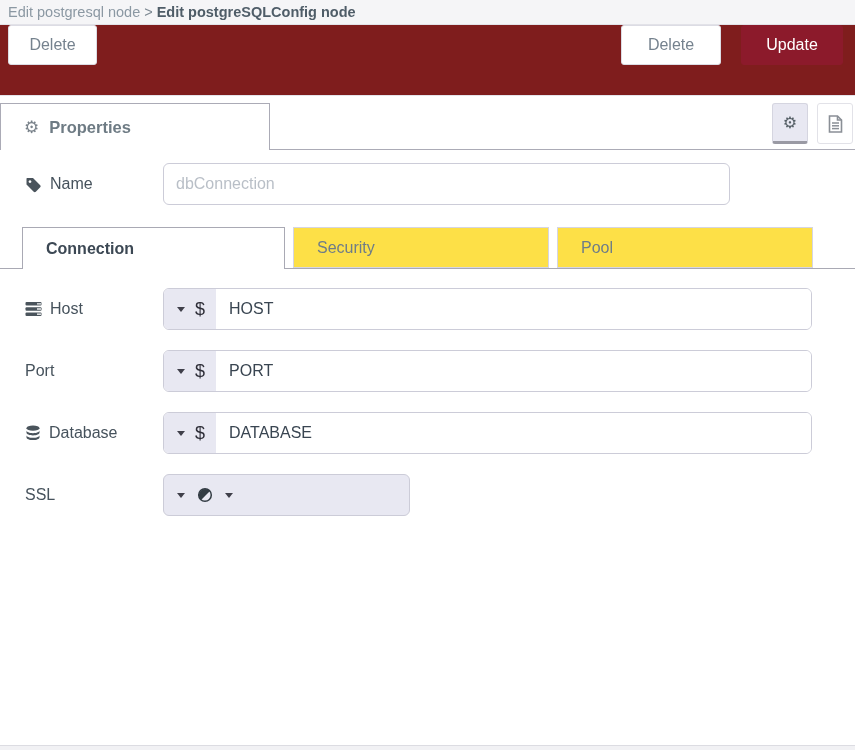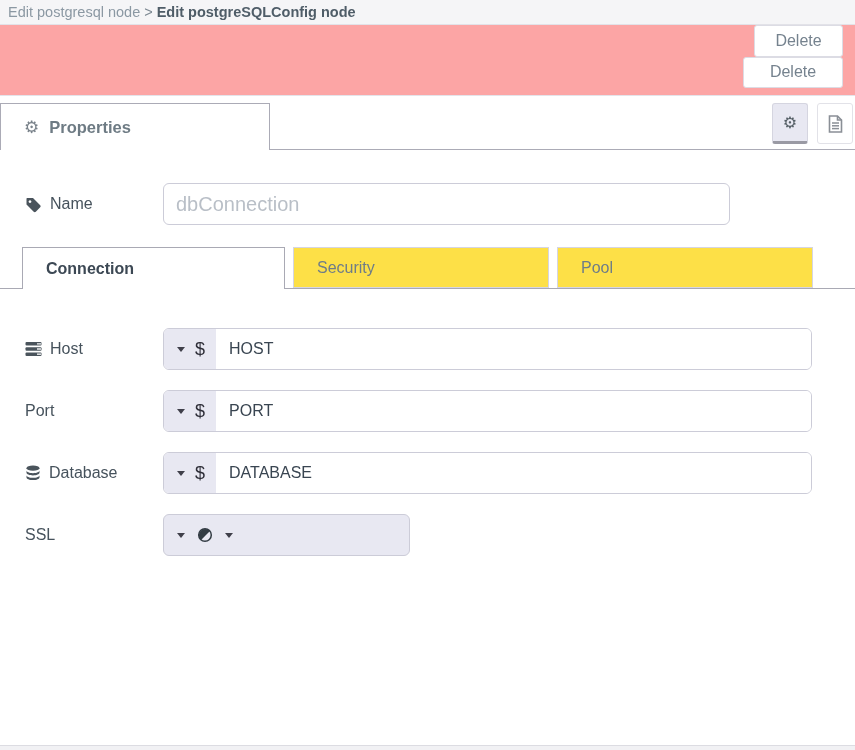--- a/index.html
+++ b/index.html
@@ -7,22 +7,22 @@
     font-family:"Liberation Sans","DejaVu Sans",sans-serif; overflow:hidden; position:relative; }
 
   
   .breadcrumb { height:25px; background:#f5f5f7; border-bottom:1px solid #e2e2e8;
     display:flex; align-items:center; padding:0 8px; font-size:14.5px; gap:4px; }
   .bc-parent { color:#8b98a3; }
   .bc-sep { color:#7c8892; }
   .bc-current { color:#4f5d68; font-weight:bold; }
 
   
-  .toolbar { height:71px; border-bottom:1px solid #e4e4ea; background:#fca5a5;
-    display:flex; align-items:flex-end; padding:0 12px 7px 8px;flex-direction:column; }
+  .toolbar { height:71px; border-bottom:1px solid #e4e4ea; background:#7f1d1d;
+    display:flex; padding:0 12px 7px 8px; }
   .btn { height:40px; border-radius:3px; font-size:16px; cursor:pointer;
     font-family:inherit; border:1px solid #dcdce4; background:#fff; color:#75828e; }
   .btn-delete { width:89px; }
   .btn-cancel { width:100px; margin-left:auto; }
   .btn-update { width:102px; margin-left:20px; background:#8c1a2b; border:1px solid #8c1a2b; color:#fff; }
 
   
   .tabrow { position:relative; height:54px; border-bottom:1px solid #ababb6; background:#fff; }
   .properties-tab { position:absolute; left:0; top:7px; bottom:-1px; width:270px; background:#fff;
     border:1px solid #ababb6; border-bottom:none; display:flex; align-items:center;
@@ -30,28 +30,28 @@
   .properties-label { font-weight:bold; color:#6e7b84; font-size:16.5px; }
   .gear-glyph { font-family:"DejaVu Sans",sans-serif; color:#7a838b; font-size:17px; line-height:1; }
   .tab-mini-buttons { position:absolute; right:2px; top:7px; display:flex; gap:9px; }
   .icon-btn { width:36px; height:41px; display:flex; align-items:center; justify-content:center;
     border-radius:3px; cursor:pointer; background:#fff; border:1px solid #e2e2e8; }
   .icon-btn.selected { background:#e8e8f2; border:1px solid #d5d5e0; border-bottom:3px solid #9a9aa4; }
   .icon-btn .gear-glyph { color:#555f66; font-size:16px; }
 
   
   .form { padding:13px 0 0 25px; }
-  .row { display:flex; align-items:center; height:42px;margin-top:20px; }
+  .row { display:flex; align-items:center; height:42px; }
   .row-name { margin-bottom:23px; }
   .field-label { width:138px; display:flex; align-items:center; gap:8px;
     font-size:16px; color:#46525c; }
   .lbl-icon { display:inline-flex; }
 
   input.text-input { width:567px; height:42px; border:1px solid #ccccd8; border-radius:6px;
-    padding:0 12px; font-size:20px; color:#394551; font-family:inherit; outline:none; }
+    padding:0 12px; font-size:16px; color:#394551; font-family:inherit; outline:none; }
   input.text-input::placeholder { color:#b9bfc7; opacity:1; }
 
   
   .conn-tabs-wrap { margin-left:-25px; width:855px; border-bottom:1px solid #a9a9b4;
     display:flex; padding-left:22px; gap:8px; height:41px; align-items:flex-end; }
   .conn-tab { height:41px; display:flex; align-items:center; padding-left:23px;
     font-size:16px; cursor:pointer; }
   .conn-tab.active { width:263px; background:#fff; border:1px solid #a9a9b4; border-bottom:none;
     height:42px; margin-bottom:-1px; font-weight:bold; color:#3c4854; }
   .conn-tab.inactive { width:256px; background:#fde047; border:1px solid #d5d5e2; color:#6e7c88; }
@@ -85,20 +85,21 @@
 
 <div class="breadcrumb">
   <span class="bc-parent">Edit postgresql node</span>
   <span class="bc-sep">&gt;</span>
   <span class="bc-current">Edit postgreSQLConfig node</span>
 </div>
 
 <div class="toolbar">
   <button class="btn btn-delete">Delete</button>
   <button class="btn btn-cancel">Delete</button>
+  <button class="btn btn-update">Update</button>
 </div>
 
 <div class="tabrow">
   <div class="properties-tab">
     <span class="gear-glyph">⚙</span>
     <span class="properties-label">Properties</span>
   </div>
   <div class="tab-mini-buttons">
     <div class="icon-btn selected">
       <span class="gear-glyph">⚙</span>

